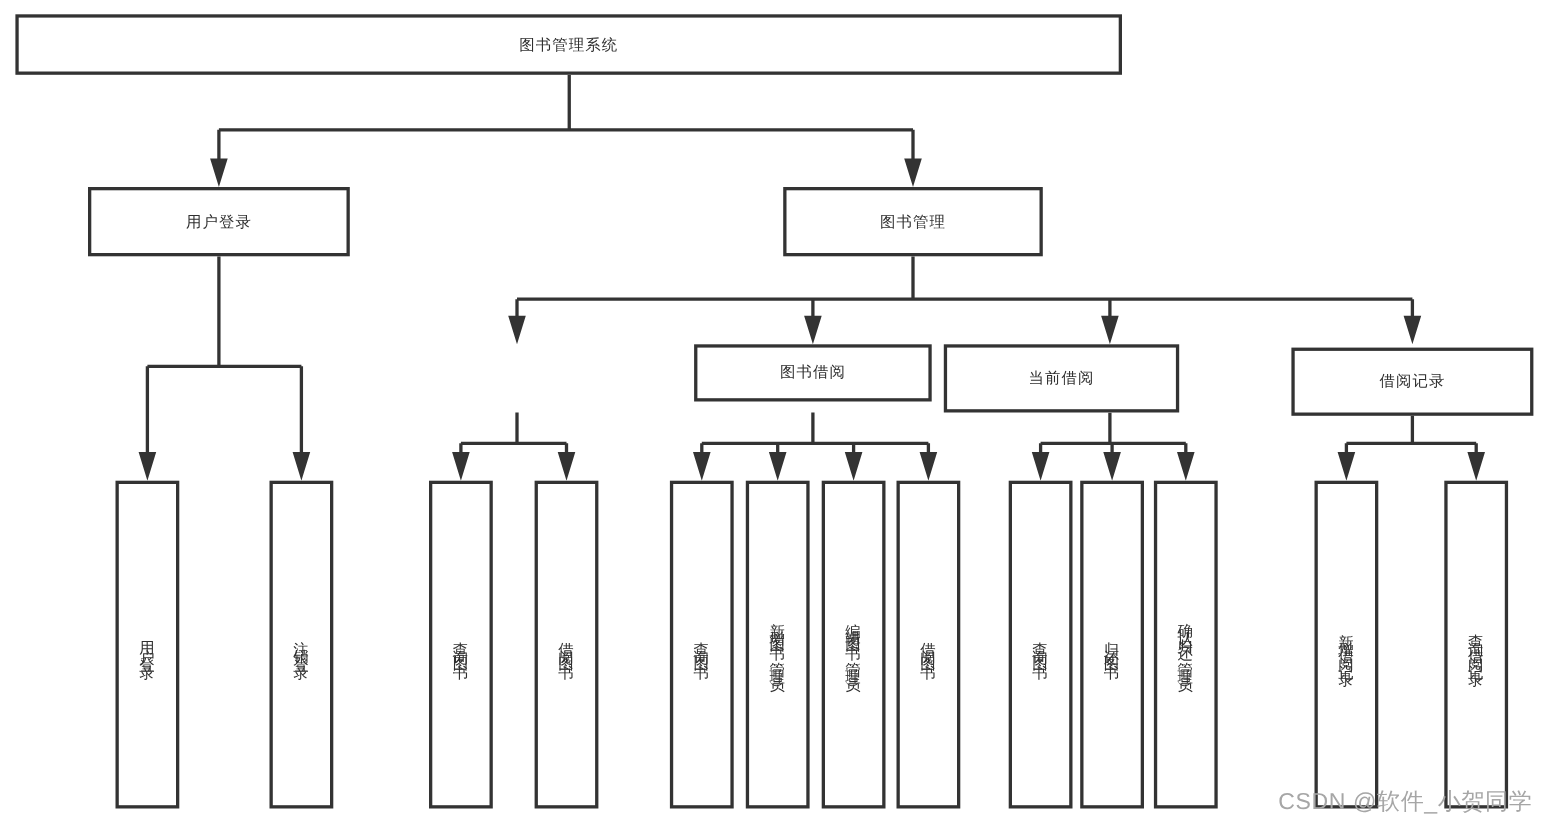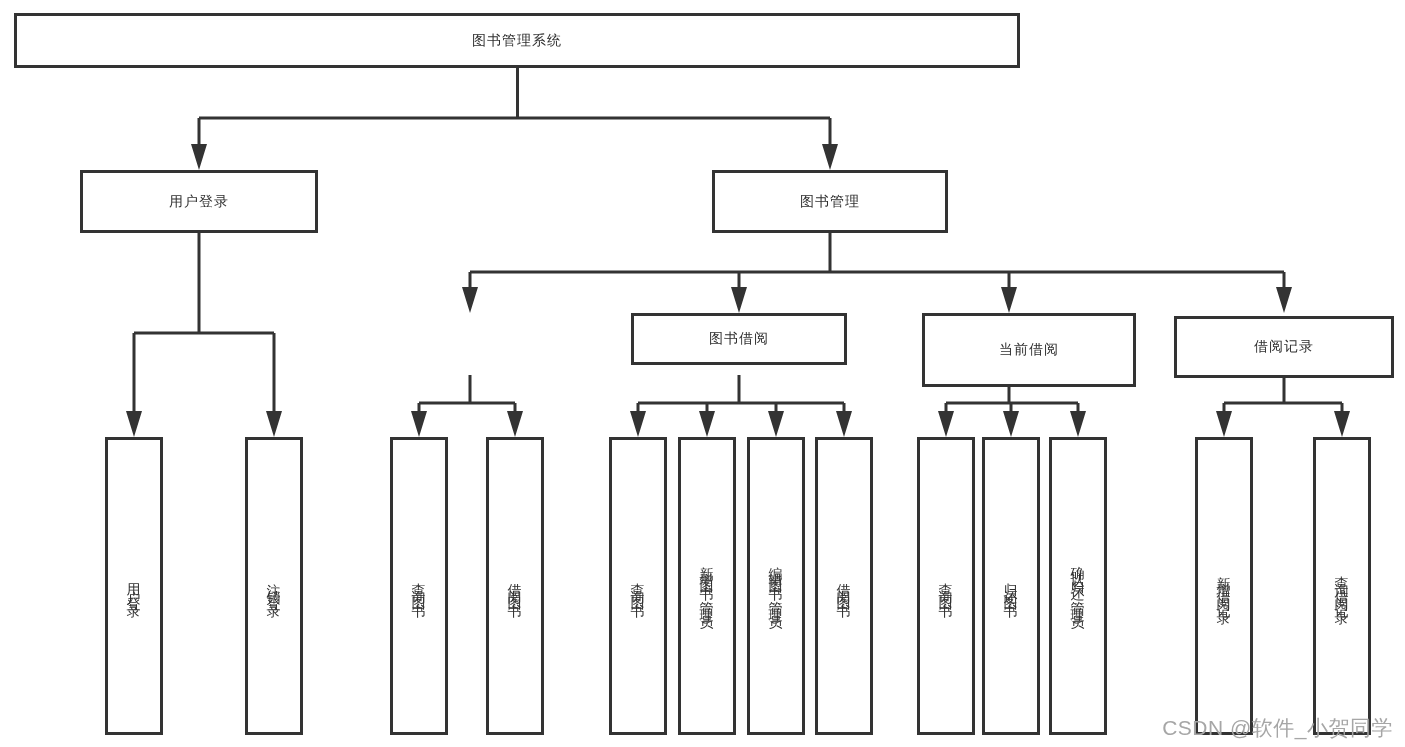--- a/index.html
+++ b/index.html
@@ -72,21 +72,21 @@
   <div class="box hbox" style="left:80px;top:170px;width:238px;height:63px">
     <span>用户登录</span>
   </div>
   <div class="box hbox" style="left:712px;top:170px;width:236px;height:63px">
     <span>图书管理</span>
   </div>
 
   <div class="box hbox" style="left:631px;top:313px;width:216px;height:52px">
     <span>图书借阅</span>
   </div>
-  <div class="box hbox" style="left:922px;top:313px;width:214px;height:74px">
+  <div class="box hbox" style="left:858px;top:313px;width:214px;height:62px">
     <span>当前借阅</span>
   </div>
   <div class="box hbox" style="left:1174px;top:316px;width:220px;height:62px">
     <span>借阅记录</span>
   </div>
 
   <div class="box vbox" style="left:105px;top:437px;width:58px;height:298px">
     <span>用户登录</span>
   </div>
   <div class="box vbox" style="left:245px;top:437px;width:58px;height:298px">

